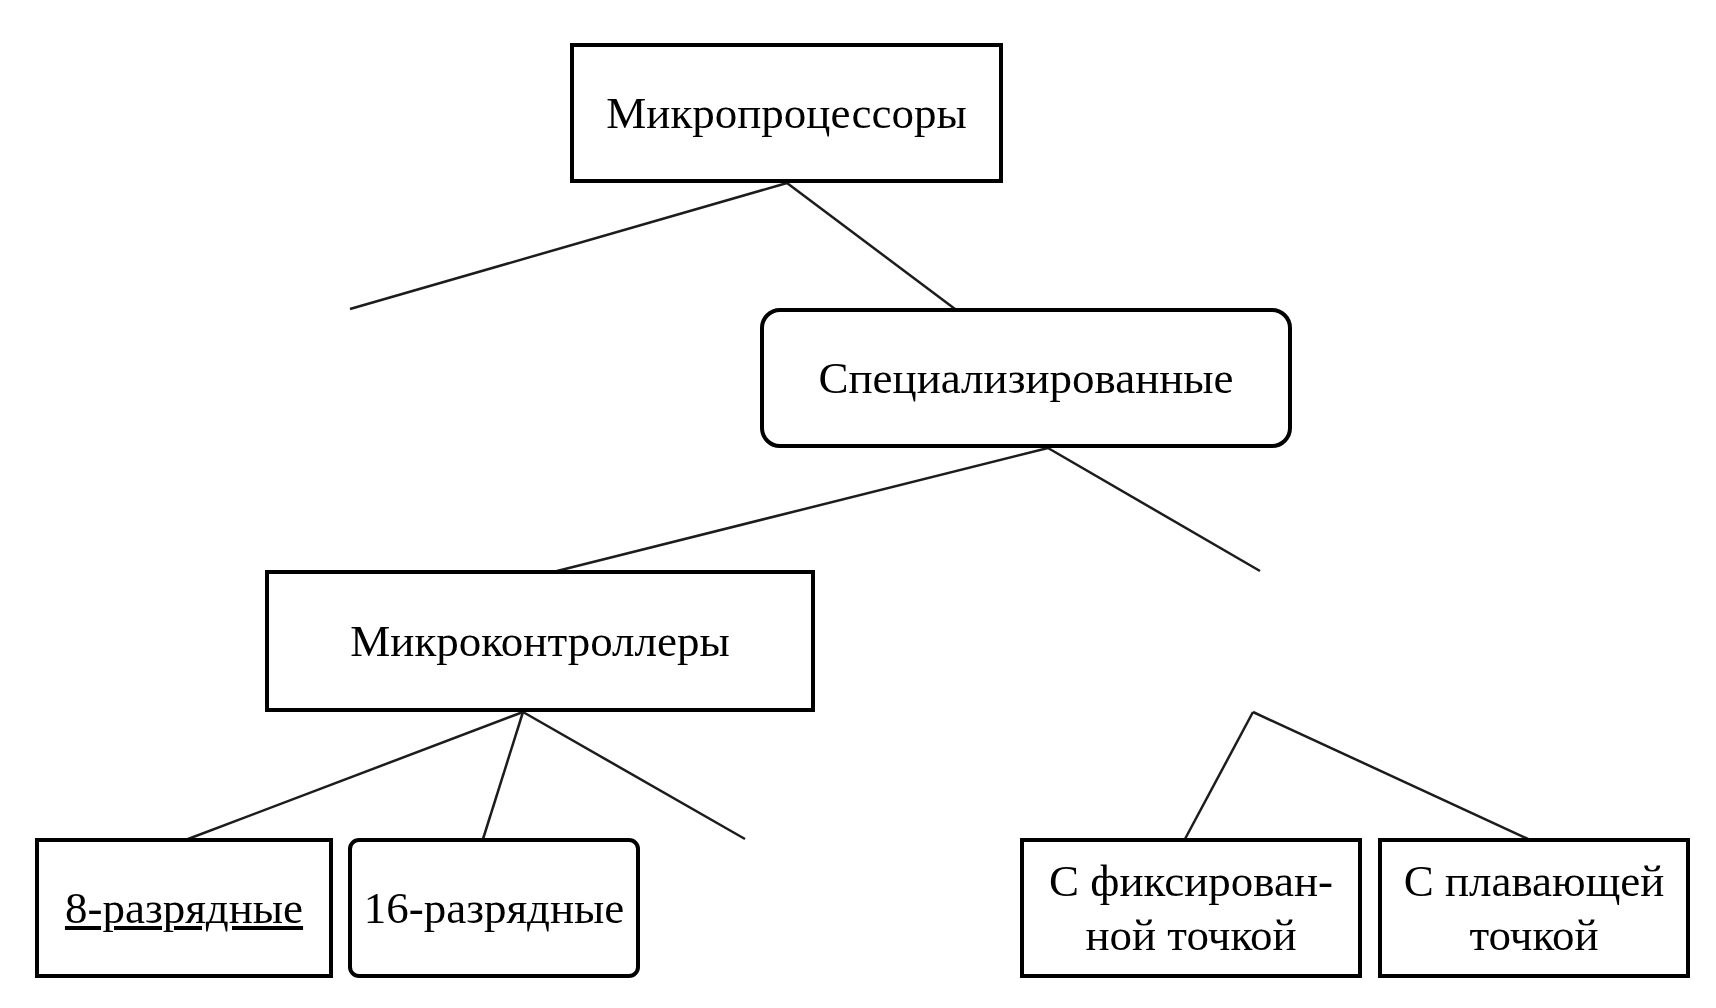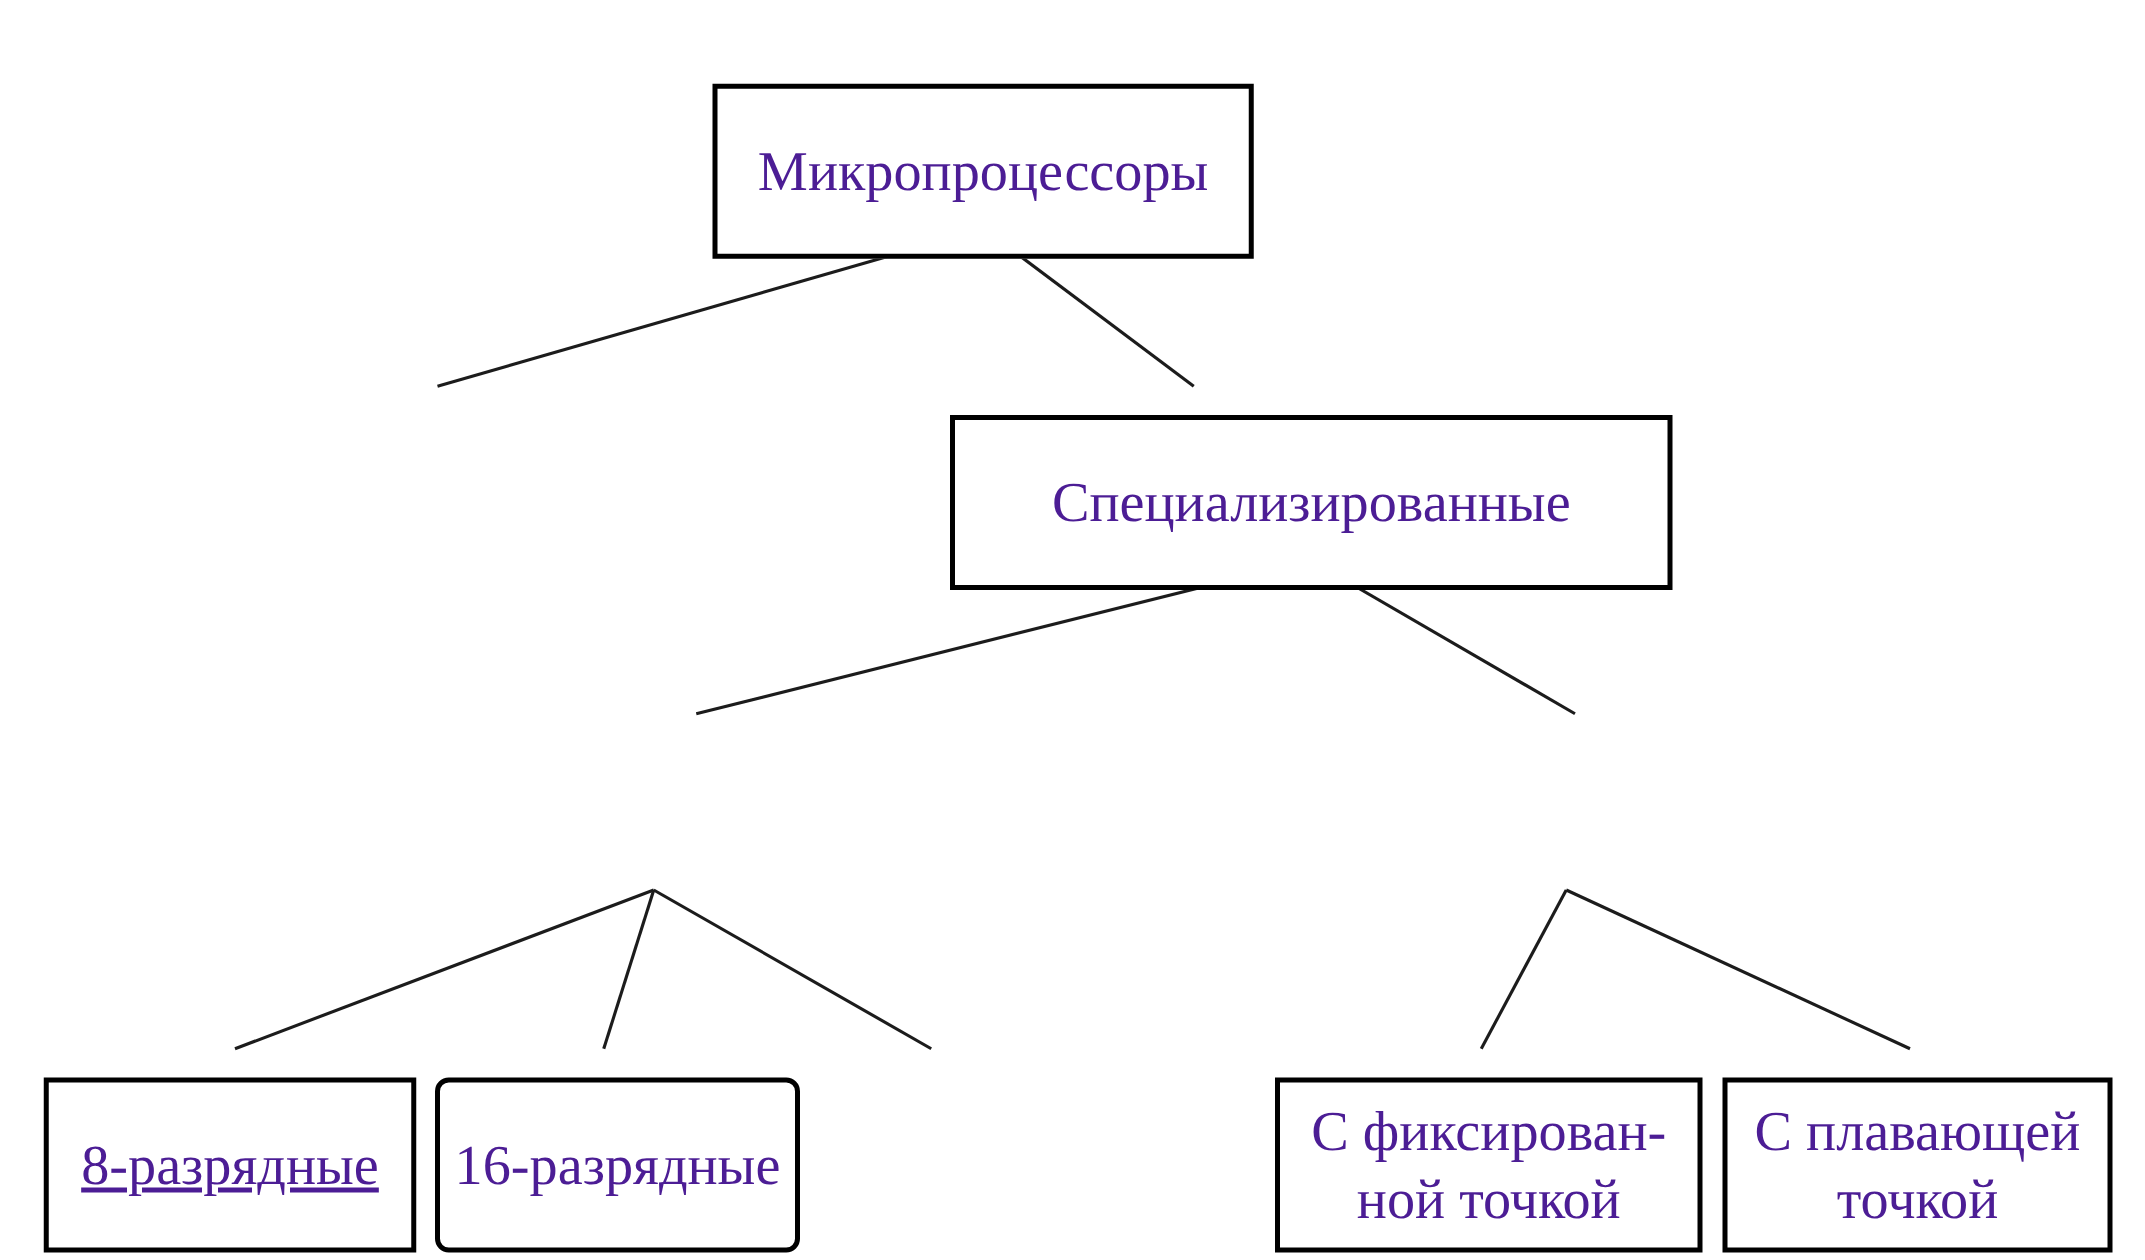--- a/index.html
+++ b/index.html
@@ -27,29 +27,28 @@
     position: absolute;
     box-sizing: border-box;
     border: 4px solid #000000;
     background: #ffffff;
     display: flex;
     align-items: center;
     justify-content: center;
     text-align: center;
     font-size: 45px;
     line-height: 1.2;
-    color: #4c1d95;
+    color: #000000;
     white-space: pre-line;
     z-index: 2;
-    margin-top: 24px;
   }
   
   #node-root            { left: 570px;  top: 43px;  width: 433px; height: 140px; }
   #node-general         { left: 133px;  top: 308px; width: 575px; height: 140px; }
-  #node-specialized     { left: 760px;  top: 308px; width: 578px; height: 140px; }
+  #node-specialized     { left: 760px;  top: 308px; width: 532px; height: 140px; border-radius: 20px; }
   #node-microcontrollers{ left: 265px;  top: 570px; width: 550px; height: 142px; }
   #node-dsp             { left: 948px;  top: 570px; width: 484px; height: 142px; }
   #node-bit8            { left: 35px;   top: 838px; width: 298px; height: 140px; text-decoration: underline; }
   #node-bit16           { left: 348px;  top: 838px; width: 292px; height: 140px; border-radius: 11px; }
   #node-bit32           { left: 653px;  top: 838px; width: 332px; height: 140px; }
   #node-fixed           { left: 1020px; top: 838px; width: 342px; height: 140px; }
   #node-float           { left: 1378px; top: 838px; width: 312px; height: 140px; }
 </style>
 </head>
 <body>
@@ -66,20 +65,21 @@
       <line x1="523" y1="712" x2="745" y2="839" stroke="#1c1c1c" stroke-width="2.5"></line>
       <line x1="1253" y1="712" x2="1185" y2="839" stroke="#1c1c1c" stroke-width="2.5"></line>
       <line x1="1253" y1="712" x2="1528" y2="839" stroke="#1c1c1c" stroke-width="2.5"></line>
     </svg>
 
   <div class="node" id="node-root">Микропроцессоры</div>
 
 
   <div class="node" id="node-specialized">Специализированные</div>
 
+  <div class="node" id="node-microcontrollers">Микроконтроллеры</div>
 
 
   <div class="node" id="node-bit8">8-разрядные</div>
 
   <div class="node" id="node-bit16">16-разрядные</div>
 
 
   <div class="node" id="node-fixed">С фиксирован-
 ной точкой</div>
 

